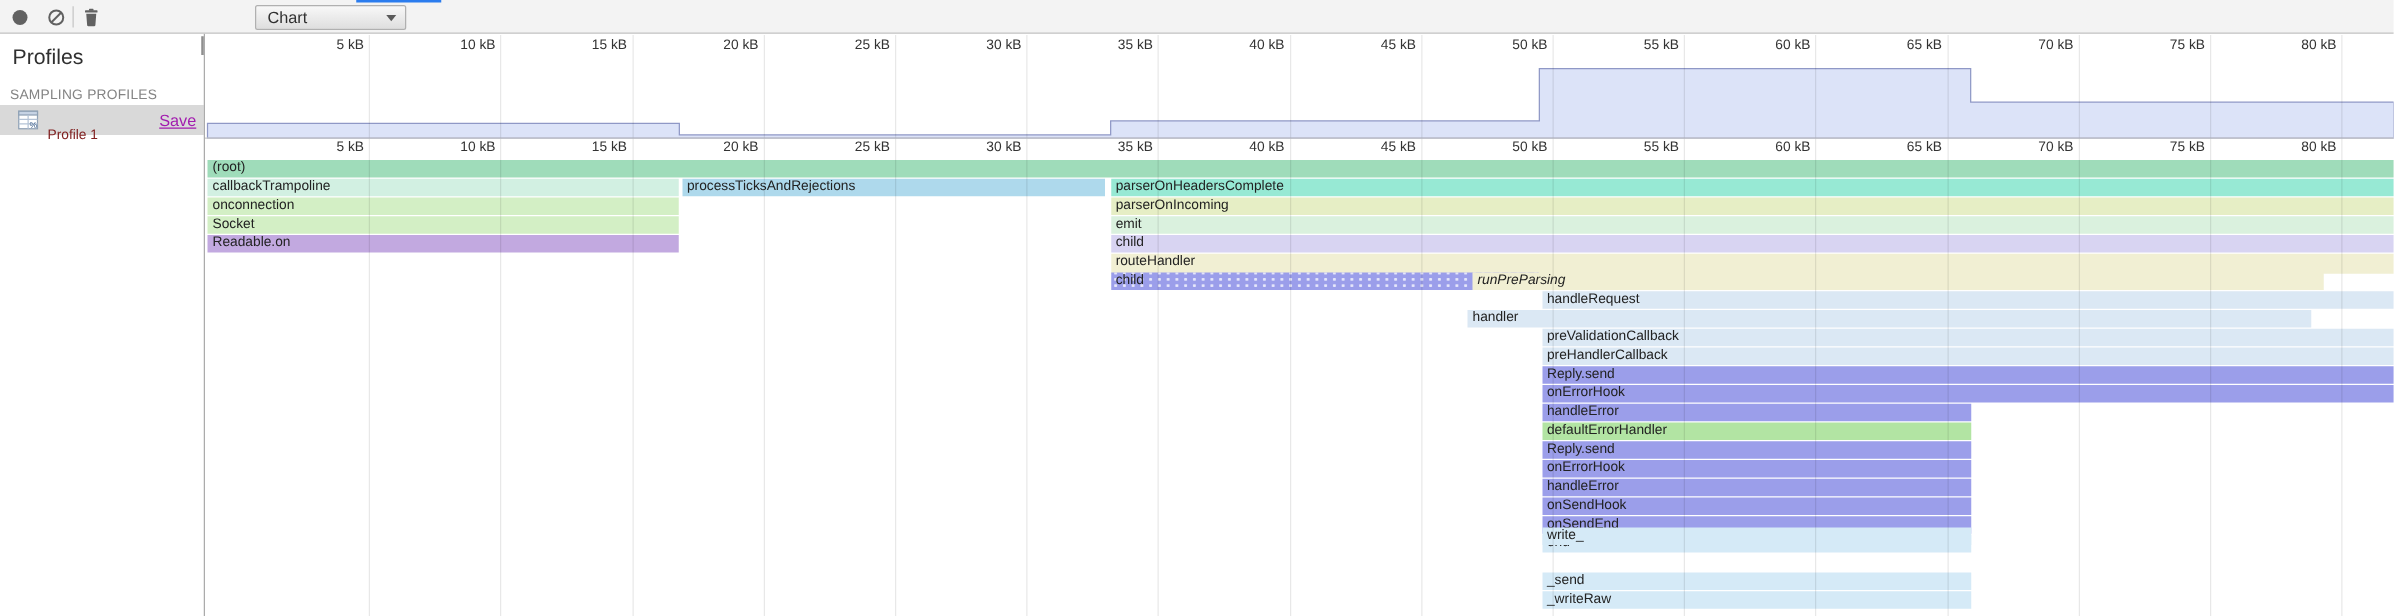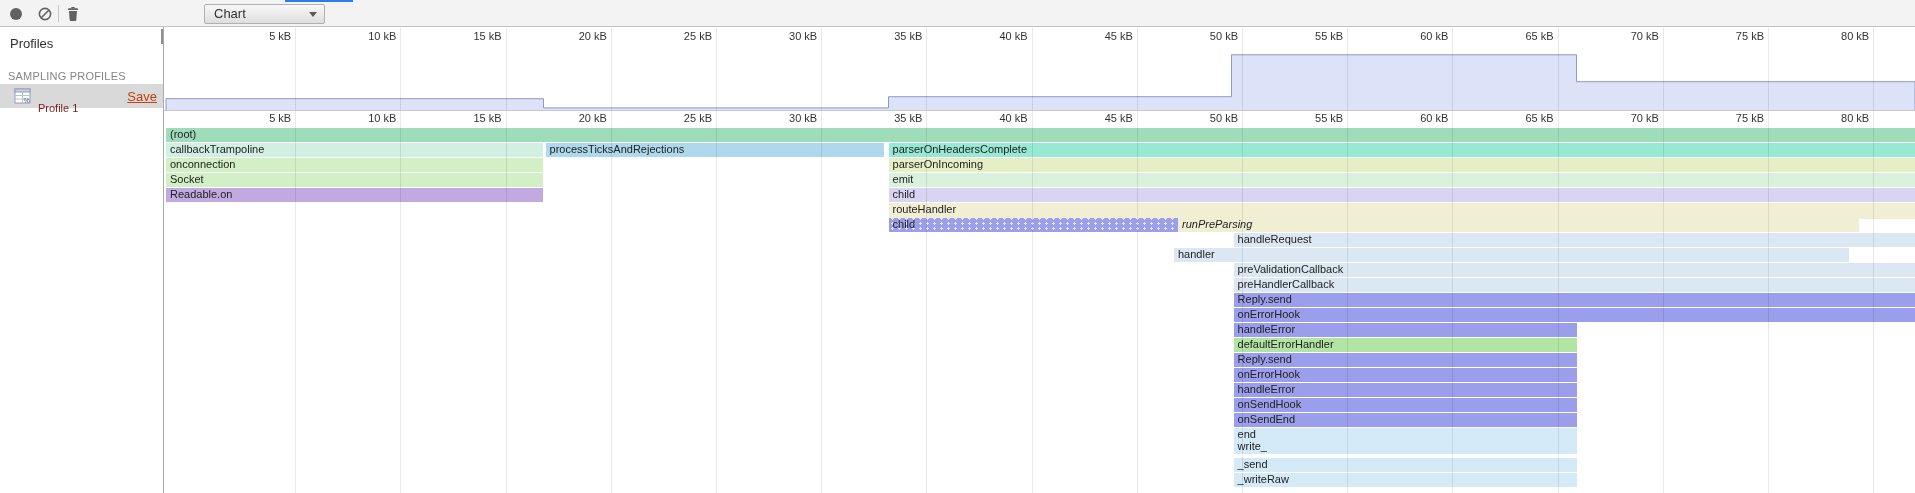--- a/index.html
+++ b/index.html
@@ -18,26 +18,26 @@
   .tab-indicator{position:absolute;left:285px;top:0;width:68px;height:2px;background:#2b7cee;z-index:40;}
   .dropdown{
     position:absolute;left:204px;top:4px;width:121px;height:20px;box-sizing:border-box;
     background:linear-gradient(#f8f8f8,#dedede);border:1px solid #b0b0b0;border-radius:2px;
     font-size:13px;color:#303030;line-height:18px;padding-left:9px;cursor:default;
   }
   .dropdown .arrow{position:absolute;right:7px;top:7px;width:0;height:0;
     border-left:4px solid transparent;border-right:4px solid transparent;border-top:5px solid #5a5a5a;}
   
   .sidebar{position:absolute;left:0;top:27px;width:163px;height:466px;background:#ffffff;z-index:20;}
-  .sb-heading{position:absolute;left:10px;top:9px;font-size:13px;color:#303030;}
+  .sb-heading{position:absolute;left:10px;top:9px;font-size:17px;color:#303030;}
   .sb-section{position:absolute;left:8px;top:43px;font-size:11px;color:#848484;letter-spacing:.2px;}
   .sb-item{position:absolute;left:0;top:57px;width:163px;height:24px;background:#d9d9d9;}
   .sb-item .p-icon{position:absolute;left:14px;top:4px;}
   .sb-item .p-label{position:absolute;left:38px;top:18px;font-size:11px;color:#7f1d1d;}
-  .sb-item .p-save{position:absolute;right:6px;top:5px;font-size:13px;color:#c2410c;text-decoration:underline;cursor:pointer;}
+  .sb-item .p-save{position:absolute;right:6px;top:5px;font-size:13px;color:#a21caf;text-decoration:underline;cursor:pointer;}
   .splitter{position:absolute;left:163px;top:0;width:1px;height:493px;background:#ababab;z-index:25;}
   .scroll-thumb{position:absolute;left:161px;top:29px;width:2px;height:15px;background:#8f8f8f;z-index:26;}
   
   .main{position:absolute;left:164px;top:27px;width:1751px;height:466px;background:#fff;}
   .ruler2-border{position:absolute;left:164px;top:110px;width:1751px;height:1px;background:#c9c9c9;z-index:6;}
   .gridline{position:absolute;top:28px;width:1px;height:465px;background:rgba(0,0,0,0.09);z-index:5;}
   .tick-label{position:absolute;transform:translateX(-100%);font-size:11px;color:#333;white-space:nowrap;z-index:7;}
   .overview-svg{position:absolute;left:0;top:0;width:1915px;height:493px;z-index:4;pointer-events:none;}
   .flame-bar{
     position:absolute;height:13.5px;box-sizing:border-box;z-index:3;
@@ -176,16 +176,16 @@
     <div class="flame-bar" style="left: 1233.58px; top: 293px; width: 681.416px; height: 13.5px; background-color: rgb(155, 158, 234);">Reply.send</div>
     <div class="flame-bar" style="left: 1233.58px; top: 308px; width: 681.416px; height: 13.5px; background-color: rgb(155, 158, 234);">onErrorHook</div>
     <div class="flame-bar" style="left: 1233.58px; top: 323px; width: 342.952px; height: 13.5px; background-color: rgb(155, 158, 234);">handleError</div>
     <div class="flame-bar" style="left: 1233.58px; top: 338px; width: 342.952px; height: 13.5px; background-color: rgb(178, 228, 163);">defaultErrorHandler</div>
     <div class="flame-bar" style="left: 1233.58px; top: 353px; width: 342.952px; height: 13.5px; background-color: rgb(155, 158, 234);">Reply.send</div>
     <div class="flame-bar" style="left: 1233.58px; top: 368px; width: 342.952px; height: 13.5px; background-color: rgb(155, 158, 234);">onErrorHook</div>
     <div class="flame-bar" style="left: 1233.58px; top: 383px; width: 342.952px; height: 13.5px; background-color: rgb(155, 158, 234);">handleError</div>
     <div class="flame-bar" style="left: 1233.58px; top: 398px; width: 342.952px; height: 13.5px; background-color: rgb(155, 158, 234);">onSendHook</div>
     <div class="flame-bar" style="left: 1233.58px; top: 413px; width: 342.952px; height: 13.5px; background-color: rgb(155, 158, 234);">onSendEnd</div>
     <div class="flame-bar" style="left: 1233.58px; top: 428px; width: 342.952px; height: 13.5px; background-color: rgb(213, 234, 247);">end</div>
-    <div class="flame-bar" style="left: 1233.58px; top: 440px; width: 342.952px; height: 13.5px; background-color: rgb(213, 234, 247);">write_</div>
+    <div class="flame-bar" style="left: 1233.58px; top: 422px; width: 342.952px; height: 13.5px; background-color: rgb(213, 234, 247);">write_</div>
     <div class="flame-bar" style="left: 1233.58px; top: 458px; width: 342.952px; height: 13.5px; background-color: rgb(213, 234, 247);">_send</div>
     <div class="flame-bar" style="left: 1233.58px; top: 473px; width: 342.952px; height: 13.5px; background-color: rgb(213, 234, 247);">_writeRaw</div>
   </div>
 
 </body></html>

